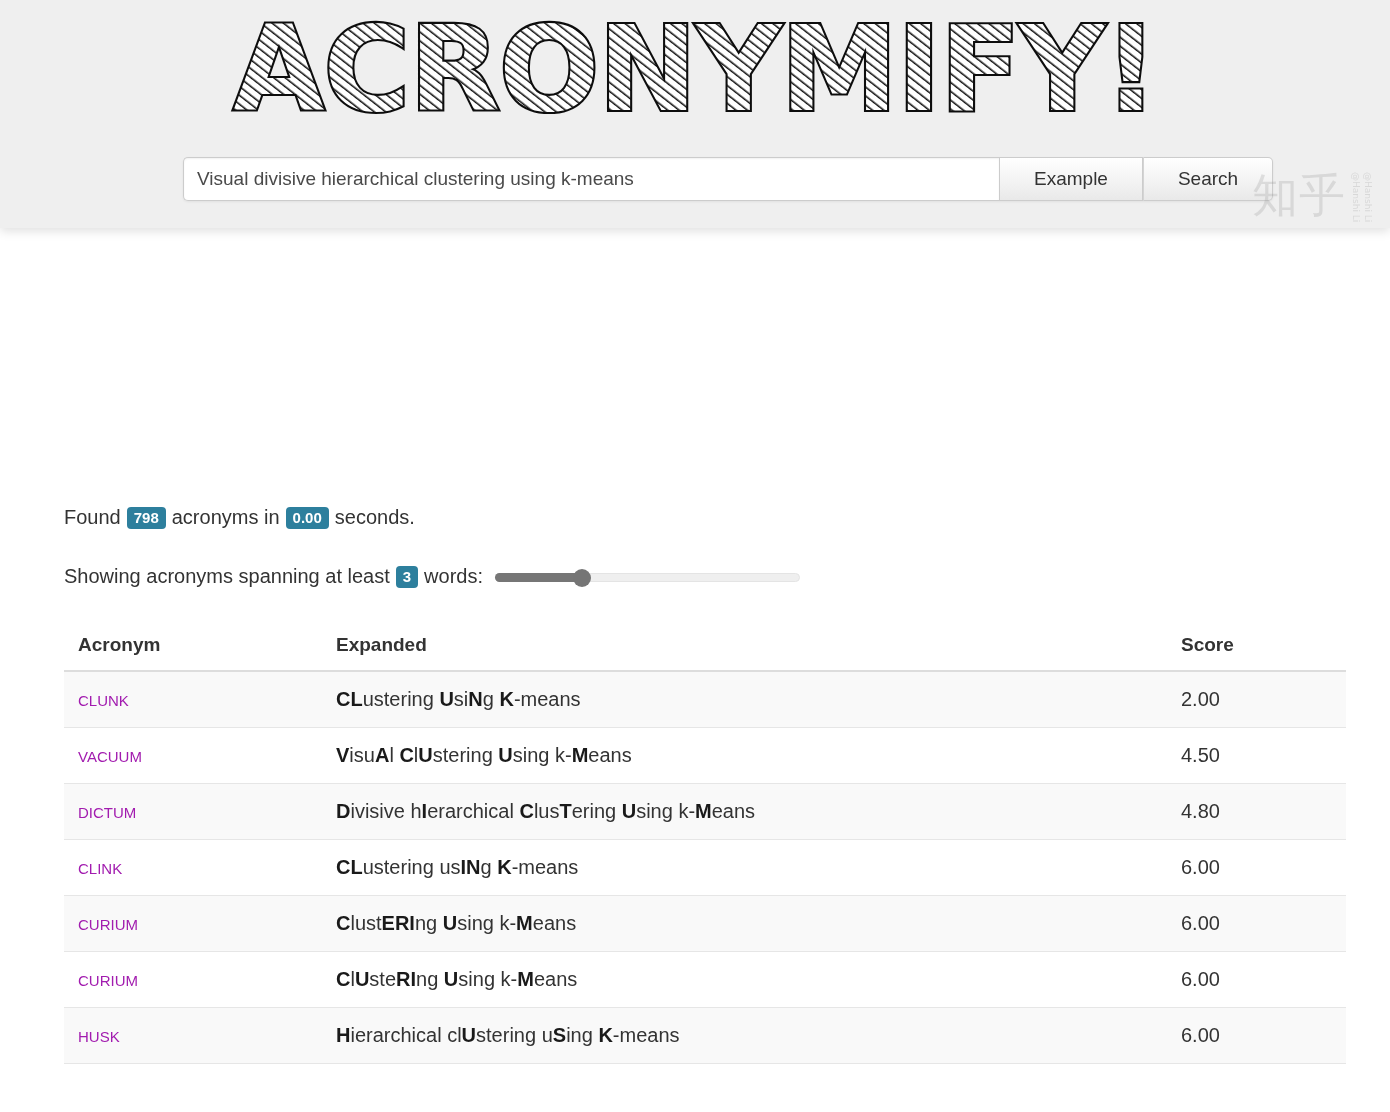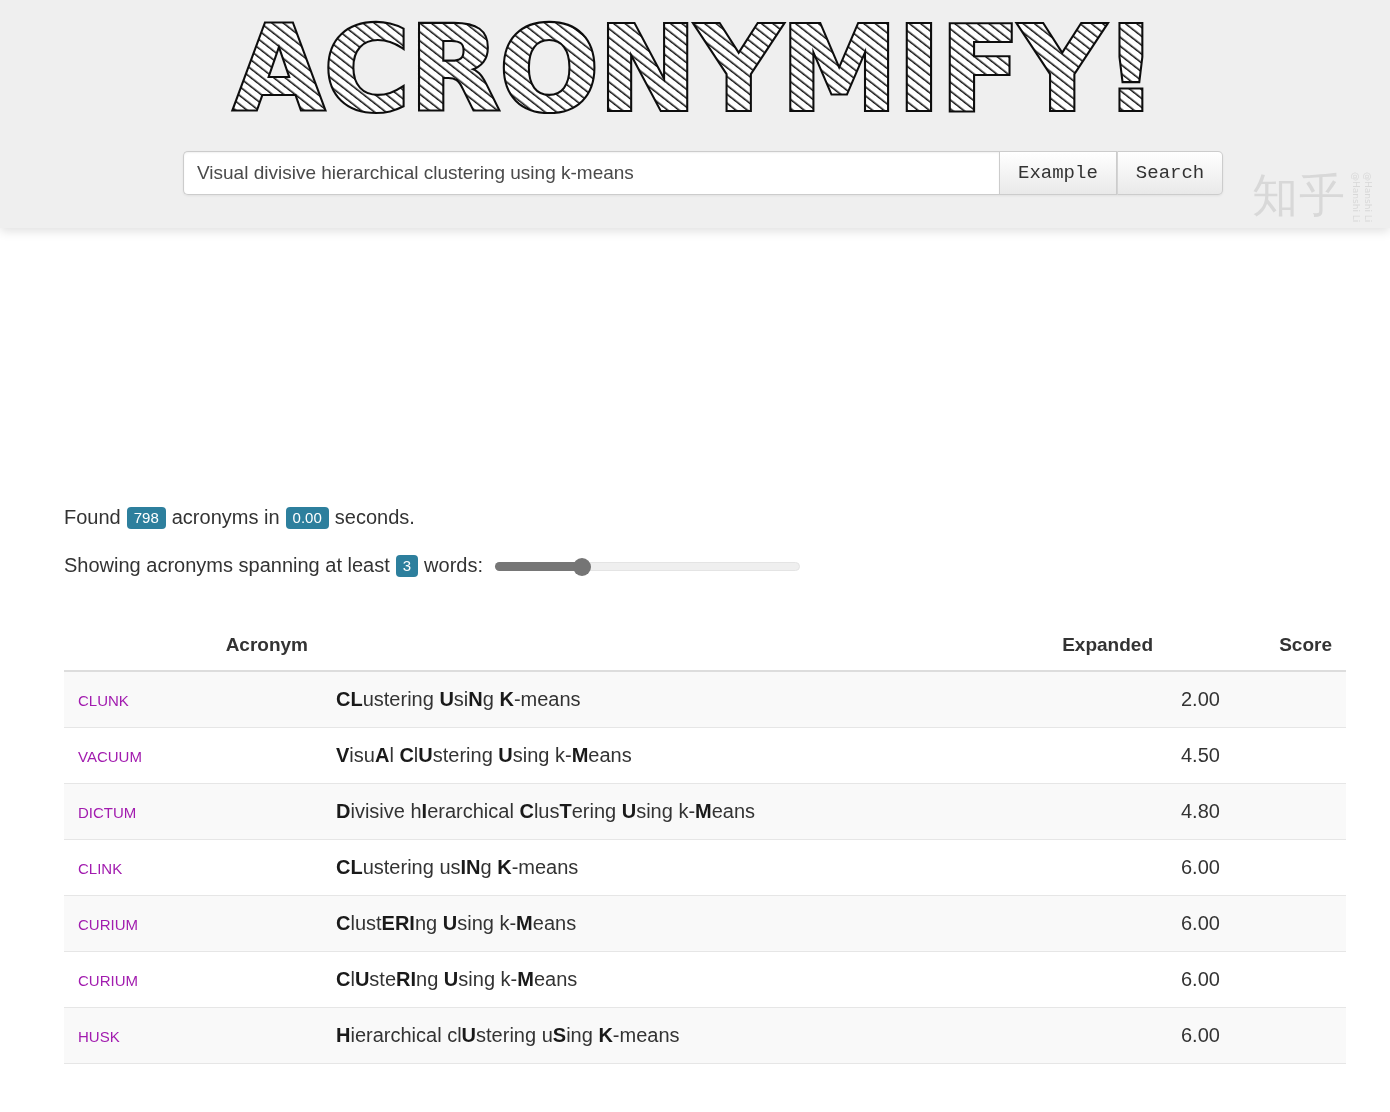--- a/index.html
+++ b/index.html
@@ -30,21 +30,21 @@
     height: 140px;
     display: flex; align-items: center; justify-content: center;
   }
   #logo-svg { display: block; }
 
   
   #search-form {
     position: absolute;
     left: 183px; top: 157px;
     display: flex;
-    align-items: center;
+    align-items: flex-start;
     height: 31px;
     filter: drop-shadow(0 1px 1px rgba(0,0,0,0.06));
   }
   #search-input {
     width: 816px;
     height: 44px;
     border: 1px solid #cccccc;
     border-right: none;
     border-radius: 5px 0 0 5px;
     background: #ffffff;
@@ -53,24 +53,24 @@
     color: #4a4a4a;
     padding: 0 13px;
     outline: none;
     box-shadow: inset 0 1px 2px rgba(0,0,0,0.06);
   }
   .hdr-btn {
     height: 44px;
     border: 1px solid #cccccc;
     border-left: 1px solid #d4d4d4;
     background: linear-gradient(to bottom, #ffffff 0%, #f3f3f3 55%, #e9e9e9 100%);
-    font-family: Liberation Mono, monospace;
+    font-family: Liberation Sans, sans-serif;
     font-size: 19px;
     color: #333333;
-    padding: 0 18px;
+    padding: 0 34px;
     cursor: pointer;
     white-space: nowrap;
     line-height: 42px;
   }
   #example-button { border-left: 1px solid #cccccc; }
   #search-button  { border-radius: 0 5px 5px 0; }
 
   
   #main {
     position: relative;
@@ -79,28 +79,28 @@
   }
 
   .stat-line {
     font-size: 20px;
     color: #333333;
     display: flex;
     align-items: center;
     white-space: nowrap;
   }
   #found-line  { position: absolute; left: 64px; top: 278px; }
-  #span-line   { position: absolute; left: 64px; top: 326px; }
+  #span-line   { position: absolute; left: 64px; top: 337px; }
 
   .badge {
     display: inline-block;
     background: #2d7f9d;
     color: #ffffff;
     font-size: 15px;
-    font-weight: normal;
+    font-weight: bold;
     border-radius: 4px;
     padding: 3px 7px 4px 7px;
     margin: 0 6px;
     line-height: 1;
     vertical-align: middle;
   }
 
   
   #words-slider {
     position: relative;
@@ -135,21 +135,21 @@
 
   
   #results-table {
     position: absolute;
     left: 64px; top: 398px;
     width: 1282px;
     border-collapse: collapse;
     font-size: 20px;
   }
   #results-table th {
-    text-align: right;
+    text-align: left;
     font-size: 19px;
     font-weight: bold;
     color: #333333;
     padding: 8px 14px 14px 14px;
     border-bottom: 2px solid #dddddd;
   }
   #results-table td {
     padding: 16px 14px;
     border-bottom: 1px solid #e6e6e6;
     color: #333333;

